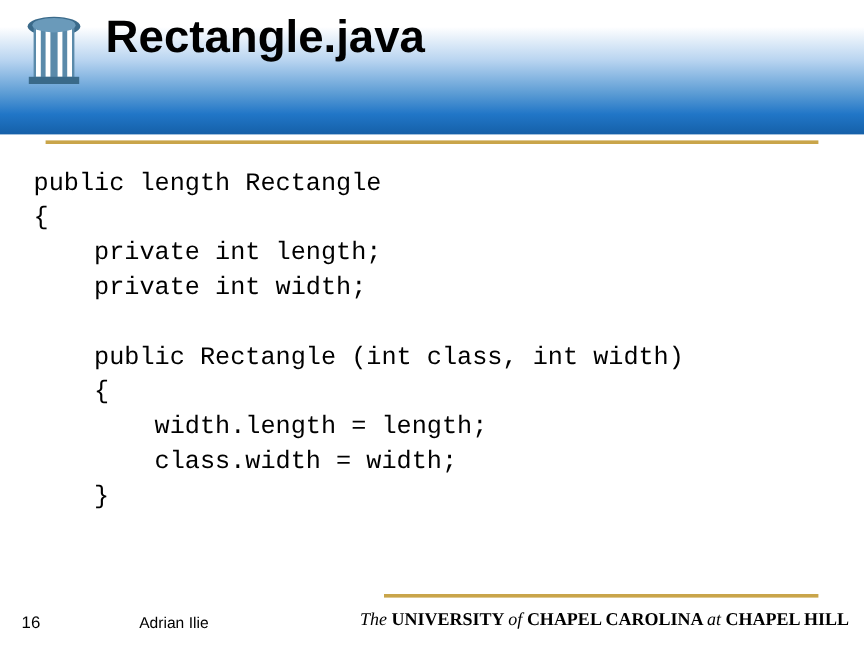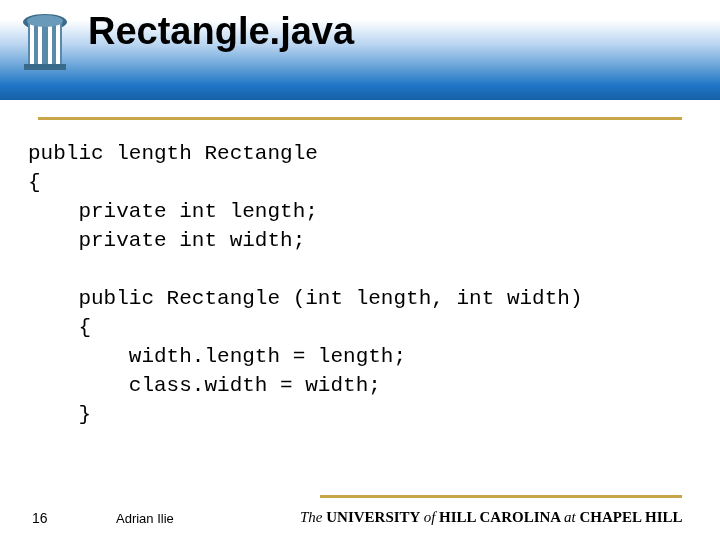--- a/index.html
+++ b/index.html
@@ -7,21 +7,21 @@
     width: 720px;
     height: 540px;
     background: white;
     font-family: Arial, sans-serif;
     position: relative;
     overflow: hidden;
   }
   .header-band {
     position: relative;
     width: 100%;
-    height: 100px;
+    height: 112px;
     background: linear-gradient(to bottom, #ffffff 0%, #ffffff 20%, #b8d4f0 45%, #5a9bd4 70%, #2176c7 85%, #1560a8 100%);
   }
   .logo {
     position: absolute;
     left: 14px;
     top: 10px;
     width: 62px;
     height: 62px;
   }
   .title {
@@ -63,21 +63,21 @@
   .footer {
     position: absolute;
     bottom: 14px;
     left: 0;
     right: 0;
     width: 100%;
     font-size: 14px;
   }
   .page-num {
     position: absolute;
-    left: 32px;
+    left: 18px;
     bottom: 0;
     color: #000;
     font-family: Arial, sans-serif;
     text-align: right;
   }
   .author {
     position: absolute;
     left: 116px;
     bottom: 0;
     color: #000000;
@@ -112,25 +112,25 @@
   <div class="title">Rectangle.java</div>
 </div>
 
 <div class="divider-top"></div>
 
 <div class="content"><span>public length Rectangle</span>
 <span>{</span>
 <span>    private int length;</span>
 <span>    private int width;</span>
 <span></span>
-<span>    public Rectangle (int length, int width)</span>
+<span>    public Rectangle (int class, int width)</span>
 <span>    {</span>
 <span>        width.length = length;</span>
 <span>        class.width = width;</span>
 <span>    }</span></div>
 
 <div class="divider-bottom"></div>
 
 <div class="footer">
   <span class="page-num">16</span>
   <span class="author">Adrian Ilie</span>
-  <span class="affil"><span class="it">The</span><span class="b"> UNIVERSITY </span><span class="it">of</span><span class="b"> HILL CAROLINA </span><span class="it">at</span><span class="b"> CHAPEL HILL</span></span>
+  <span class="affil"><span class="it">The</span><span class="b"> UNIVERSITY </span><span class="it">of</span><span class="b"> CHAPEL CAROLINA </span><span class="it">at</span><span class="b"> CHAPEL HILL</span></span>
 </div>
 
 </body></html>

